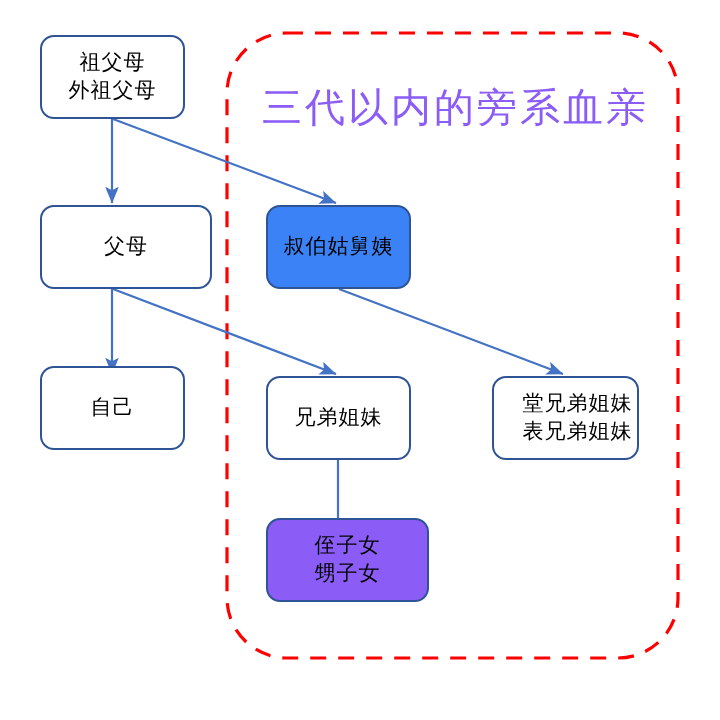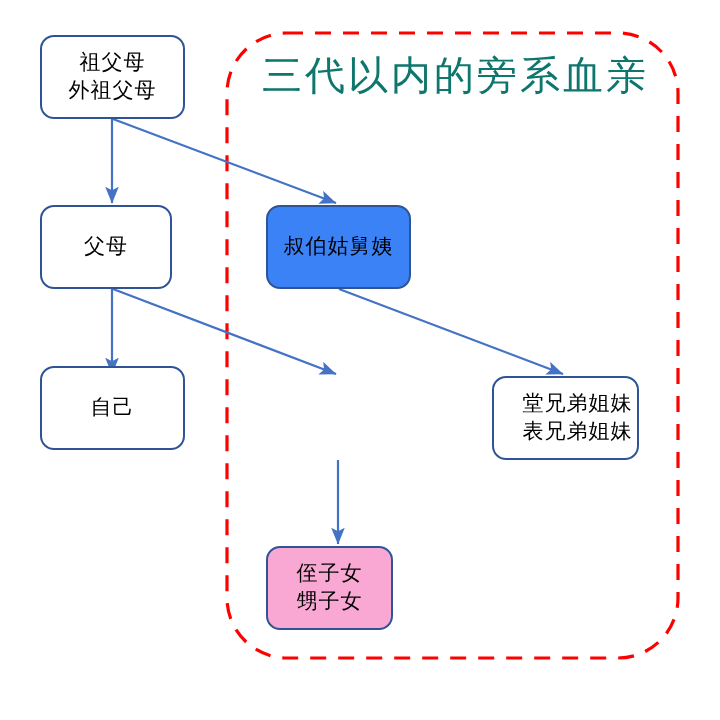--- a/index.html
+++ b/index.html
@@ -73,43 +73,46 @@
     <g id="edges-group" stroke="#4472C4" stroke-width="2.2" fill="none">
         <line x1="112" y1="119" x2="112" y2="203" stroke="#4472C4" marker-end="url(#arrowhead)"></line>
         <line x1="113" y1="119" x2="336" y2="203" stroke="#4472C4" marker-end="url(#arrowhead)"></line>
         <line x1="112" y1="289" x2="112" y2="374" stroke="#4472C4" marker-end="url(#arrowhead)"></line>
         <line x1="113" y1="289" x2="336" y2="374" stroke="#4472C4" marker-end="url(#arrowhead)"></line>
         <line x1="339" y1="289" x2="563" y2="374" stroke="#4472C4" marker-end="url(#arrowhead)"></line>
         <line x1="338" y1="460" x2="338" y2="544" stroke="#4472C4" marker-end="url(#arrowhead)"></line>
       </g>
   </svg>
 
-  <div class="region-title" id="region-title" style="left: 262px; top: 48px; color: #0f766e;">三代以内的旁系血亲</div>
+  <div class="region-title" id="region-title" style="left: 262px; top: 80px; color: #8b5cf6;">三代以内的旁系血亲</div>
 
   <div class="node" id="node-grandparents" style="left: 40px; top: 35px; width: 145px; height: 84px; border-color: rgb(46, 84, 150); background: rgb(255, 255, 255); color: rgb(0, 0, 0);">
     <span class="node-label">祖父母
 外祖父母</span>
   </div>
 
-  <div class="node" id="node-parents" style="left: 40px; top: 205px; width: 132px; height: 84px; border-color: rgb(46, 84, 150); background: rgb(255, 255, 255); color: rgb(0, 0, 0);">
+  <div class="node" id="node-parents" style="left: 40px; top: 205px; width: 172px; height: 84px; border-color: rgb(46, 84, 150); background: rgb(255, 255, 255); color: rgb(0, 0, 0);">
     <span class="node-label">父母</span>
   </div>
 
   <div class="node" id="node-uncles-aunts" style="left: 266px; top: 205px; width: 145px; height: 84px; border-color: rgb(46, 84, 150); background: #3b82f6; color: rgb(0, 0, 0);">
     <span class="node-label">叔伯姑舅姨</span>
   </div>
 
   <div class="node" id="node-self" style="left: 40px; top: 366px; width: 145px; height: 84px; border-color: rgb(46, 84, 150); background: rgb(255, 255, 255); color: rgb(0, 0, 0);">
     <span class="node-label">自己</span>
   </div>
 
+  <div class="node" id="node-siblings" style="left: 266px; top: 376px; width: 145px; height: 84px; border-color: rgb(46, 84, 150); background: rgb(255, 255, 255); color: rgb(0, 0, 0);">
+    <span class="node-label">兄弟姐妹</span>
+  </div>
 
   <div class="node" id="node-cousins" style="left: 492px; top: 376px; width: 147px; height: 84px; border-color: rgb(46, 84, 150); background: rgb(255, 255, 255); color: rgb(0, 0, 0); padding-left: 24px;">
     <span class="node-label">堂兄弟姐妹
 表兄弟姐妹</span>
   </div>
 
-  <div class="node" id="node-nephews-nieces" style="left: 266px; top: 546px; width: 127px; height: 84px; border-color: rgb(46, 84, 150); background: #f9a8d4; color: rgb(0, 0, 0);">
+  <div class="node" id="node-nephews-nieces" style="left: 266px; top: 518px; width: 163px; height: 84px; border-color: rgb(46, 84, 150); background: #8b5cf6; color: rgb(0, 0, 0);">
     <span class="node-label">侄子女
 甥子女</span>
   </div>
 
 </div>
 
 </body></html>

